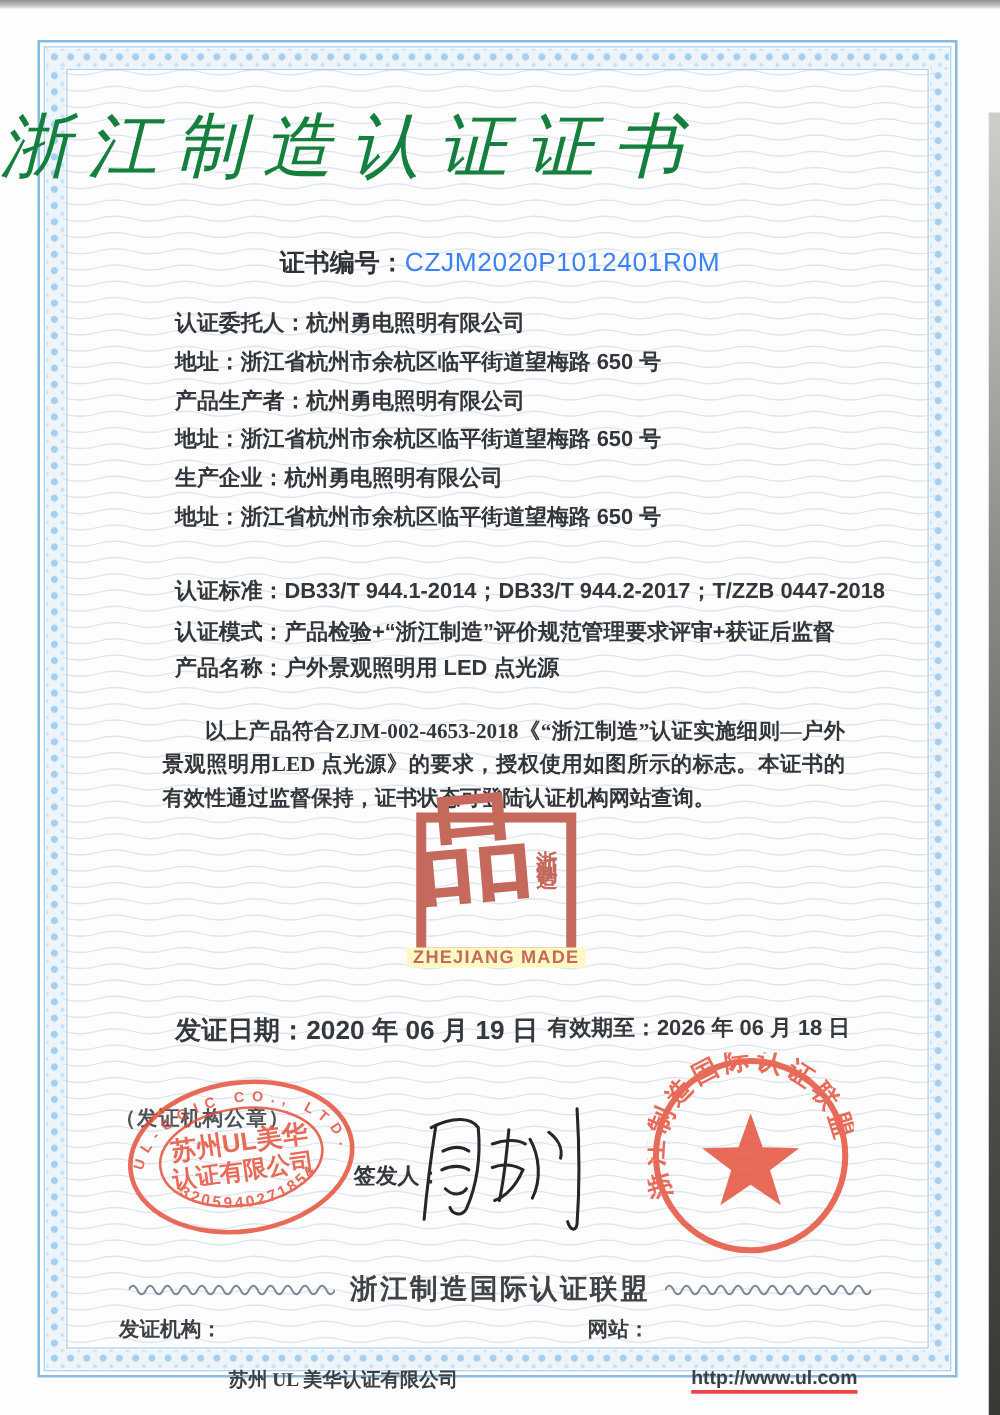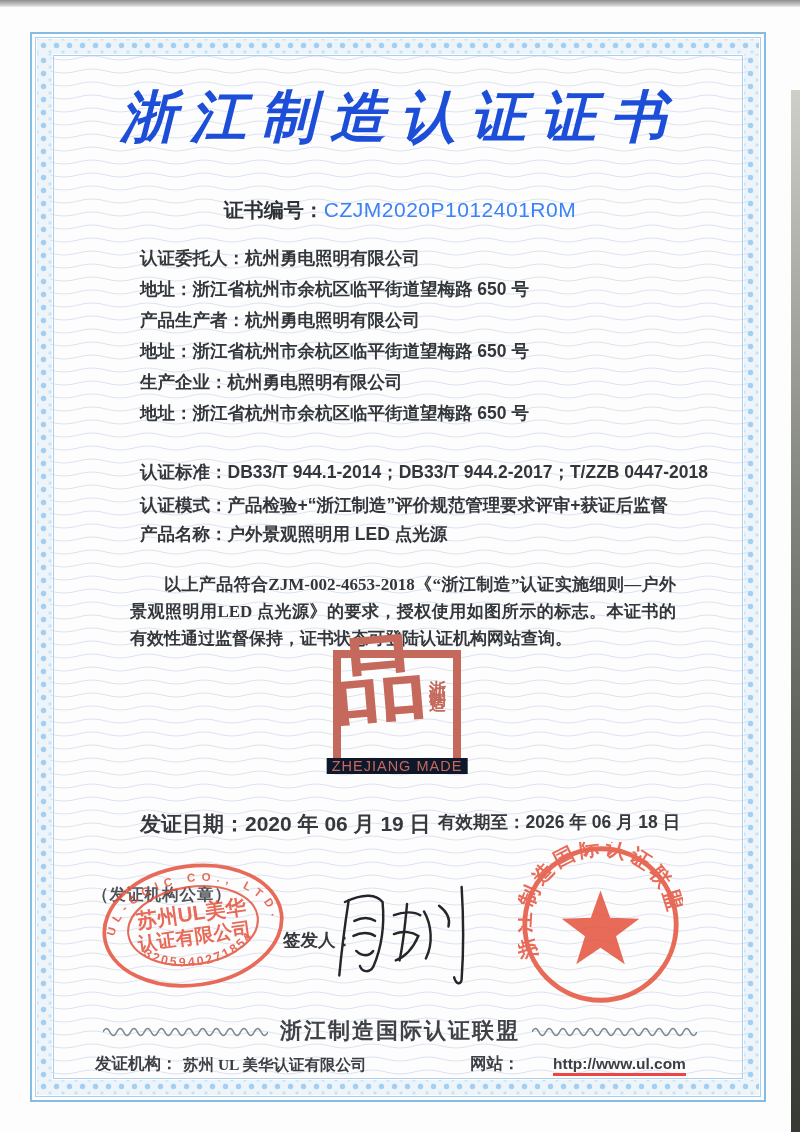--- a/index.html
+++ b/index.html
@@ -24,61 +24,61 @@
       radial-gradient(circle,#a4cff0 2.4px,rgba(164,207,240,0) 3.2px),
       radial-gradient(circle,#c6e1f6 1.3px,rgba(198,225,246,0) 2px);
     background-size:13px 13px,13px 13px;background-position:0 0,6.5px 6.5px;}
   .orn-top{left:1px;right:1px;top:1px;height:15px;}
   .orn-bottom{left:1px;right:1px;bottom:1px;height:15px;}
   .orn-left{left:1px;top:16px;bottom:16px;width:15px;}
   .orn-right{right:1px;top:16px;bottom:16px;width:15px;}
   .frame-inner{position:absolute;inset:17px;border:1px solid #a9d0ef;}
   .waves{position:absolute;left:50px;top:52px;z-index:0;}
   
-  .title{position:absolute;top:80px;left:0;width:100%;text-align:center;
-    font-family:"DejaVu Serif","Liberation Serif",serif;font-style:italic;font-weight:bold;
-    font-size:56px;letter-spacing:14px;color:#1d4ed8;z-index:2;}
+  .title{position:absolute;top:80px;left:0;width:100%;text-align:left;
+    font-family:"DejaVu Serif","Liberation Serif",serif;font-style:italic;font-weight:normal;
+    font-size:56px;letter-spacing:14px;color:#15803d;z-index:2;}
   .certline{position:absolute;top:197px;left:0;width:100%;text-align:center;z-index:2;}
   .certline .lbl{font-size:20px;font-weight:bold;color:#2e3236;}
   .certline .num{font-size:21px;font-weight:normal;letter-spacing:.5px;color:#3b82f6;}
   .field{position:absolute;left:140px;font-size:17.5px;font-weight:bold;color:#33373b;z-index:2;white-space:nowrap;}
   .f0{top:246px}.f1{top:277px}.f2{top:308px}.f3{top:339px}.f4{top:370px}.f5{top:401px}
   .s0{top:460px}.s1{top:493px}.s2{top:522px}.s3{top:548px}
   .statement{position:absolute;left:130px;top:571px;width:546px;z-index:2;
     font-size:17px;line-height:27px;color:#33373b;text-align:justify;text-indent:2em;
     font-family:"Liberation Serif","DejaVu Serif",serif;font-weight:600;}
   
   .logo{position:absolute;left:333px;top:650px;width:112px;height:100px;
     border:8px solid #c4695b;z-index:2;}
   .logo .glyph{position:absolute;left:-8px;top:-26px;font-size:92px;line-height:1;
     font-family:"DejaVu Serif","Liberation Serif",serif;font-weight:bold;
     color:#c4695b;transform:rotate(-5deg);}
   .logo .vtext{position:absolute;right:4px;top:8px;writing-mode:vertical-rl;
     font-size:17px;font-weight:bold;letter-spacing:5px;color:#c4695b;}
   .logo .caption{position:absolute;left:50%;bottom:-16px;transform:translateX(-50%);
-    background:#0f172a;padding:0 5px;font-size:14.5px;font-weight:normal;
+    background:#fef9c3;padding:0 5px;font-size:14.5px;font-weight:bold;
     letter-spacing:1px;color:#c4695b;white-space:nowrap;}
   
   .date-issue{position:absolute;left:140px;top:810px;font-size:21px;font-weight:bold;z-index:2;}
   .date-expiry{position:absolute;left:438px;top:810px;font-size:17.5px;font-weight:bold;z-index:2;}
   
   .seal-note{position:absolute;left:92px;top:884px;font-size:16.5px;font-weight:bold;
     color:#4e5257;letter-spacing:1px;z-index:2;}
   .issuer-seal{position:absolute;left:98px;top:856px;z-index:3;}
   .signer{position:absolute;left:283px;top:928px;font-size:17.5px;font-weight:bold;z-index:2;}
   .signature{position:absolute;left:328px;top:872px;z-index:3;}
   .alliance-seal{position:absolute;left:518px;top:842px;z-index:3;}
   
   .banner{position:absolute;left:0;right:0;top:1016px;display:flex;align-items:center;
     justify-content:center;gap:12px;z-index:2;}
   .banner .txt{font-size:22px;font-weight:bold;letter-spacing:2px;color:#3f4347;}
   .footer{position:absolute;left:0;right:0;top:1053px;height:24px;z-index:2;}
   .footer .flabel{position:absolute;font-size:16.5px;font-weight:bold;color:#3c4044;}
   .footer .fval{position:absolute;font-size:15.5px;font-weight:bold;color:#3c4044;
-    font-family:"Liberation Serif","DejaVu Serif",serif;}
+    font-family:"Liberation Serif","DejaVu Serif",serif;margin-top:39px;}
   .fo-ilabel{left:95px;top:0;}
   .fo-issuer{left:183px;top:2px;}
   .fo-wlabel{left:470px;top:0;}
   .fo-web{left:553px;top:2px;border-bottom:3px solid #ef4444;
     font-family:"Liberation Sans",sans-serif !important;}
   svg text{font-family:"Liberation Sans","DejaVu Sans",sans-serif;}
 </style>
 </head>
 <body>
 

